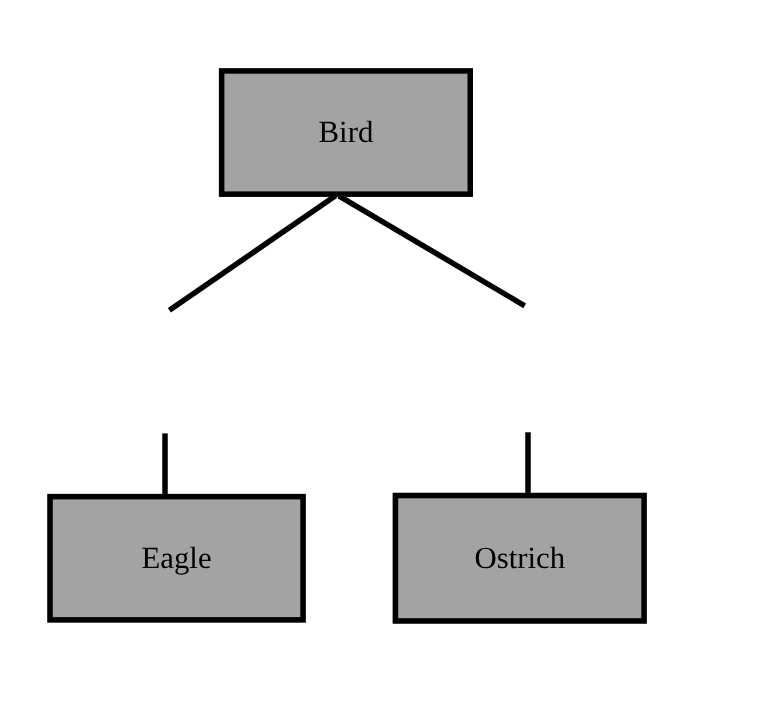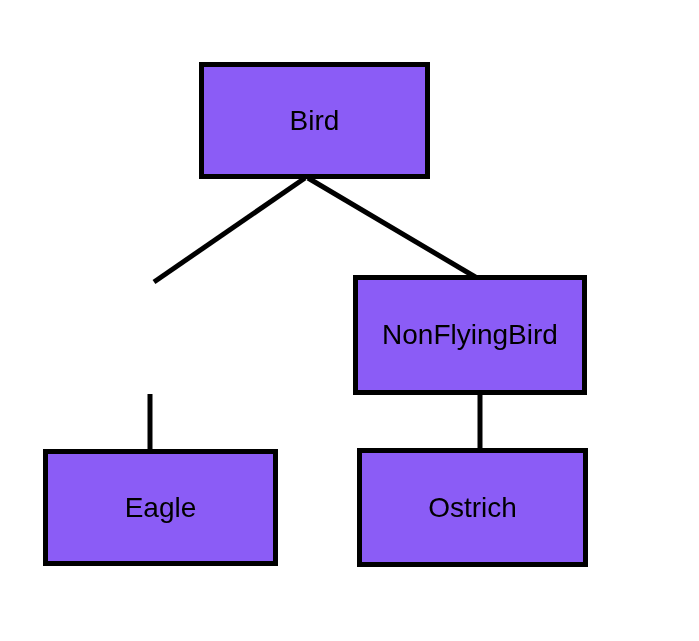--- a/index.html
+++ b/index.html
@@ -19,24 +19,25 @@
     position: absolute;
     left: 0;
     top: 0;
     width: 699px;
     height: 641px;
   }
   .node {
     position: absolute;
     box-sizing: border-box;
     border: 5px solid #000000;
-    background: #8b5cf6;
+    background: #a3a3a3;
     display: flex;
     align-items: center;
     justify-content: center;
+    font-family: Liberation Serif, serif;
   }
   .node span {
     font-size: 28px;
     color: #000000;
     white-space: nowrap;
   }
   .node-bird          { left: 199px; top:  62px; width: 231px; height: 117px; }
   .node-flyingbird    { left:  41px; top: 279px; width: 237px; height: 117px; }
   .node-nonflyingbird { left: 353px; top: 275px; width: 234px; height: 120px; }
   .node-eagle         { left:  43px; top: 449px; width: 235px; height: 117px; }
@@ -52,23 +53,20 @@
     <line x1="308" y1="178" x2="477" y2="278" stroke="#000000" stroke-width="5"></line>
     <line x1="150" y1="394" x2="150" y2="452" stroke="#000000" stroke-width="5"></line>
     <line x1="480" y1="393" x2="480" y2="451" stroke="#000000" stroke-width="5"></line>
   </svg>
 
   <div class="node node-bird">
     <span>Bird</span>
   </div>
 
 
-  <div class="node node-nonflyingbird">
-    <span>NonFlyingBird</span>
-  </div>
 
   <div class="node node-eagle">
     <span>Eagle</span>
   </div>
 
   <div class="node node-ostrich">
     <span>Ostrich</span>
   </div>
 
 </div>

